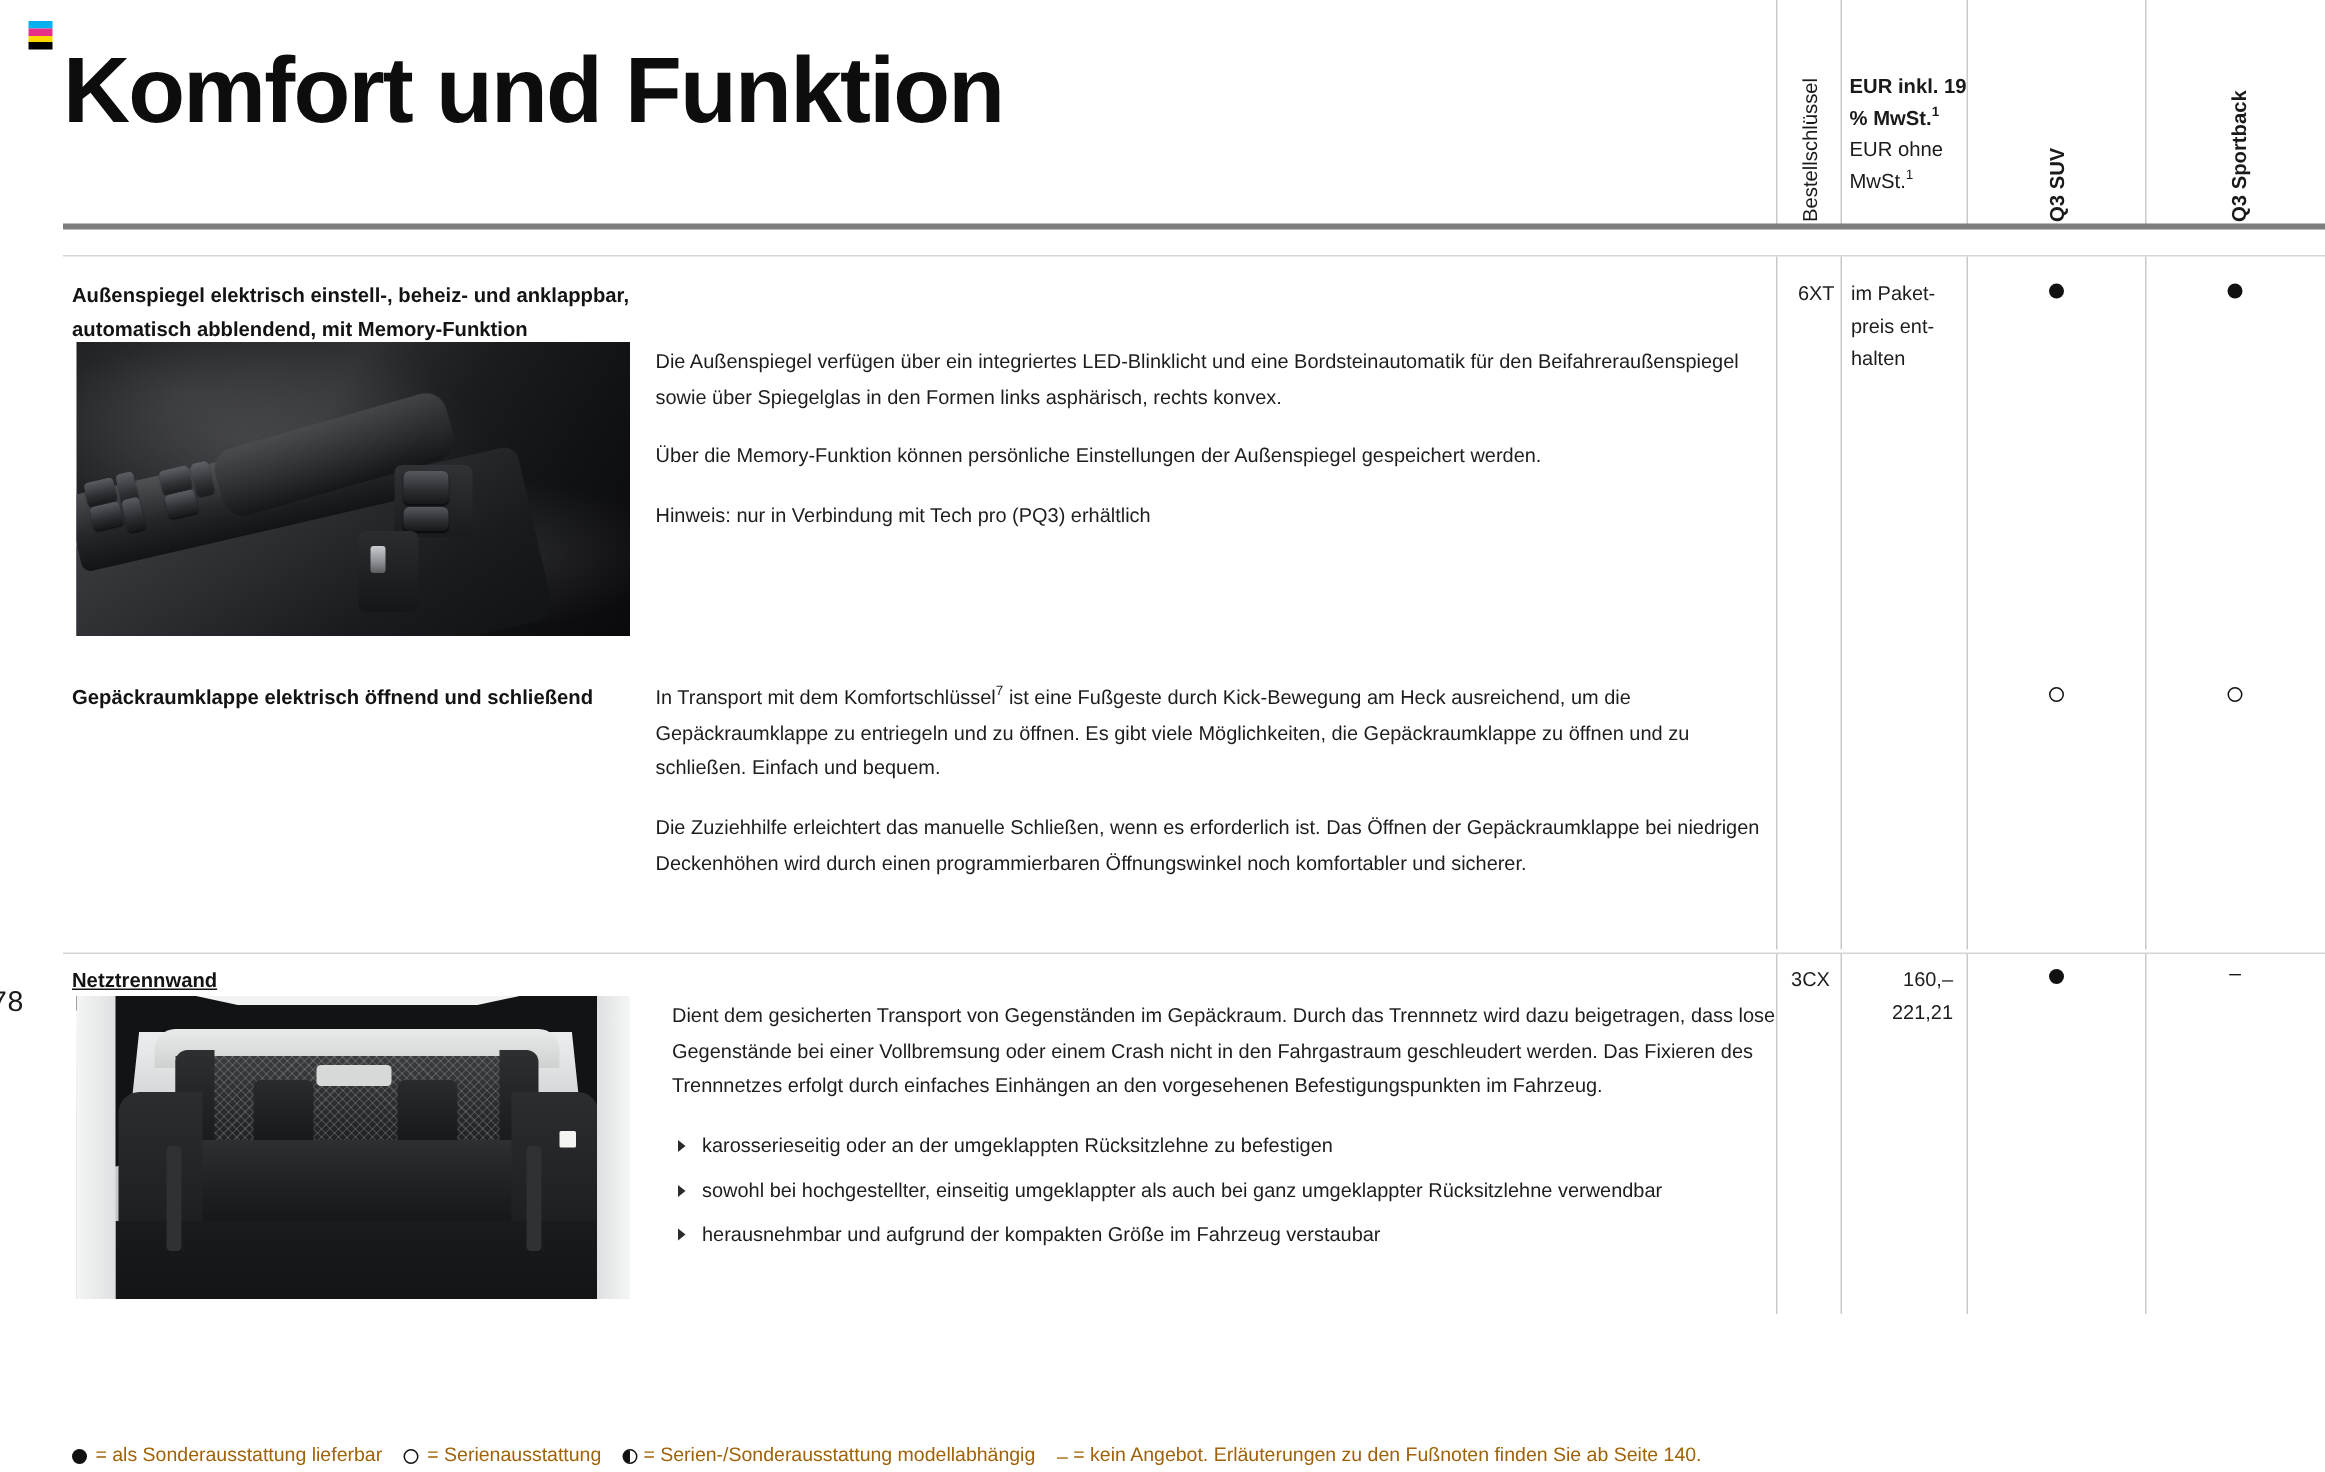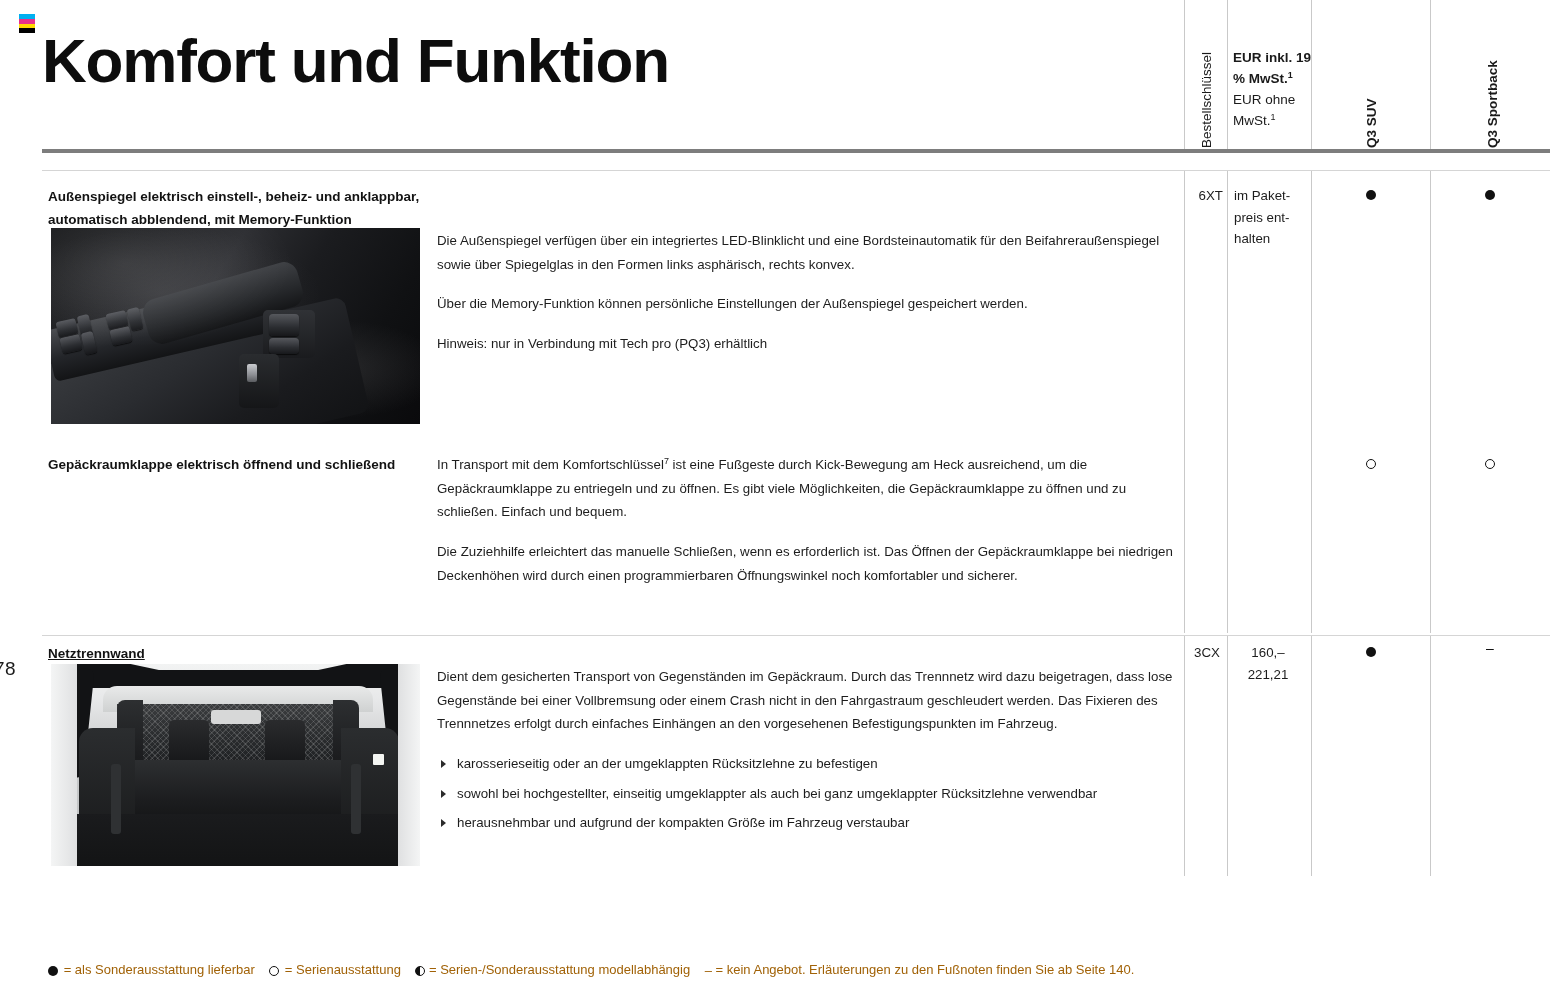--- a/index.html
+++ b/index.html
@@ -370,32 +370,32 @@
     <div style="position:absolute; left:28px; top:64px; width:56px; height:130px; background:linear-gradient(180deg,#2b2d2f,#171819); border-radius:14px 0 0 0;"></div>
     <div style="position:absolute; left:290px; top:64px; width:58px; height:130px; background:linear-gradient(180deg,#2b2d2f,#171819); border-radius:0 14px 0 0;"></div>
     <div class="b-floor" style="left:26px; top:150px; width:322px; height:52px;"></div>
     <div style="position:absolute; left:60px; top:100px; width:10px; height:70px; background:#2f3133; border-radius:3px;"></div>
     <div style="position:absolute; left:300px; top:100px; width:10px; height:70px; background:#2f3133; border-radius:3px;"></div>
     <div class="b-light" style="left:322px; top:90px; width:11px; height:11px;"></div>
     <div style="position:absolute; left:0; top:0; width:26px; height:100%; background:linear-gradient(90deg,#f4f5f5,#dfe0e1);"></div>
     <div style="position:absolute; right:0; top:0; width:22px; height:100%; background:linear-gradient(270deg,#f4f5f5,#dfe0e1);"></div>
   </div>
 
-  <div class="desc" style="top:665px;">
+  <div class="desc" style="top:665px;margin-left:11px;">
     <p>Dient dem gesicherten Transport von Gegenständen im Gepäckraum. Durch das Trennnetz wird dazu beigetragen, dass lose Gegenstände bei einer Vollbremsung oder einem Crash nicht in den Fahrgastraum geschleudert werden. Das Fixieren des Trennnetzes erfolgt durch einfaches Einhängen an den vorgesehenen Befestigungspunkten im Fahrzeug.</p>
     <ul class="bullets">
       <li>karosserieseitig oder an der umgeklappten Rücksitzlehne zu befestigen</li>
       <li>sowohl bei hochgestellter, einseitig umgeklappter als auch bei ganz umgeklappter Rücksitzlehne verwendbar</li>
       <li>herausnehmbar und aufgrund der kompakten Größe im Fahrzeug verstaubar</li>
     </ul>
   </div>
 
   <div class="cellval" style="left:1191px; top:642px; width:32px; text-align:center;">3CX</div>
 
-  <div class="cellval right" style="left:1234px; top:642px; width:68px;text-align:center;">
+  <div class="cellval right" style="left:1234px; top:642px; width:68px;">
     <div class="bold">160,–</div>
     <div>221,21</div>
   </div>
 
   <div class="marker" style="left:1311px; top:643px; width:119px;"><span class="dot-filled"></span></div>
   <div class="marker" style="left:1430px; top:641px; width:120px; font-size:14px;"><span>–</span></div>
 
   <div class="legend">
     <span class="sym dot-filled"></span>
     <span>= als Sonderausstattung lieferbar</span>

